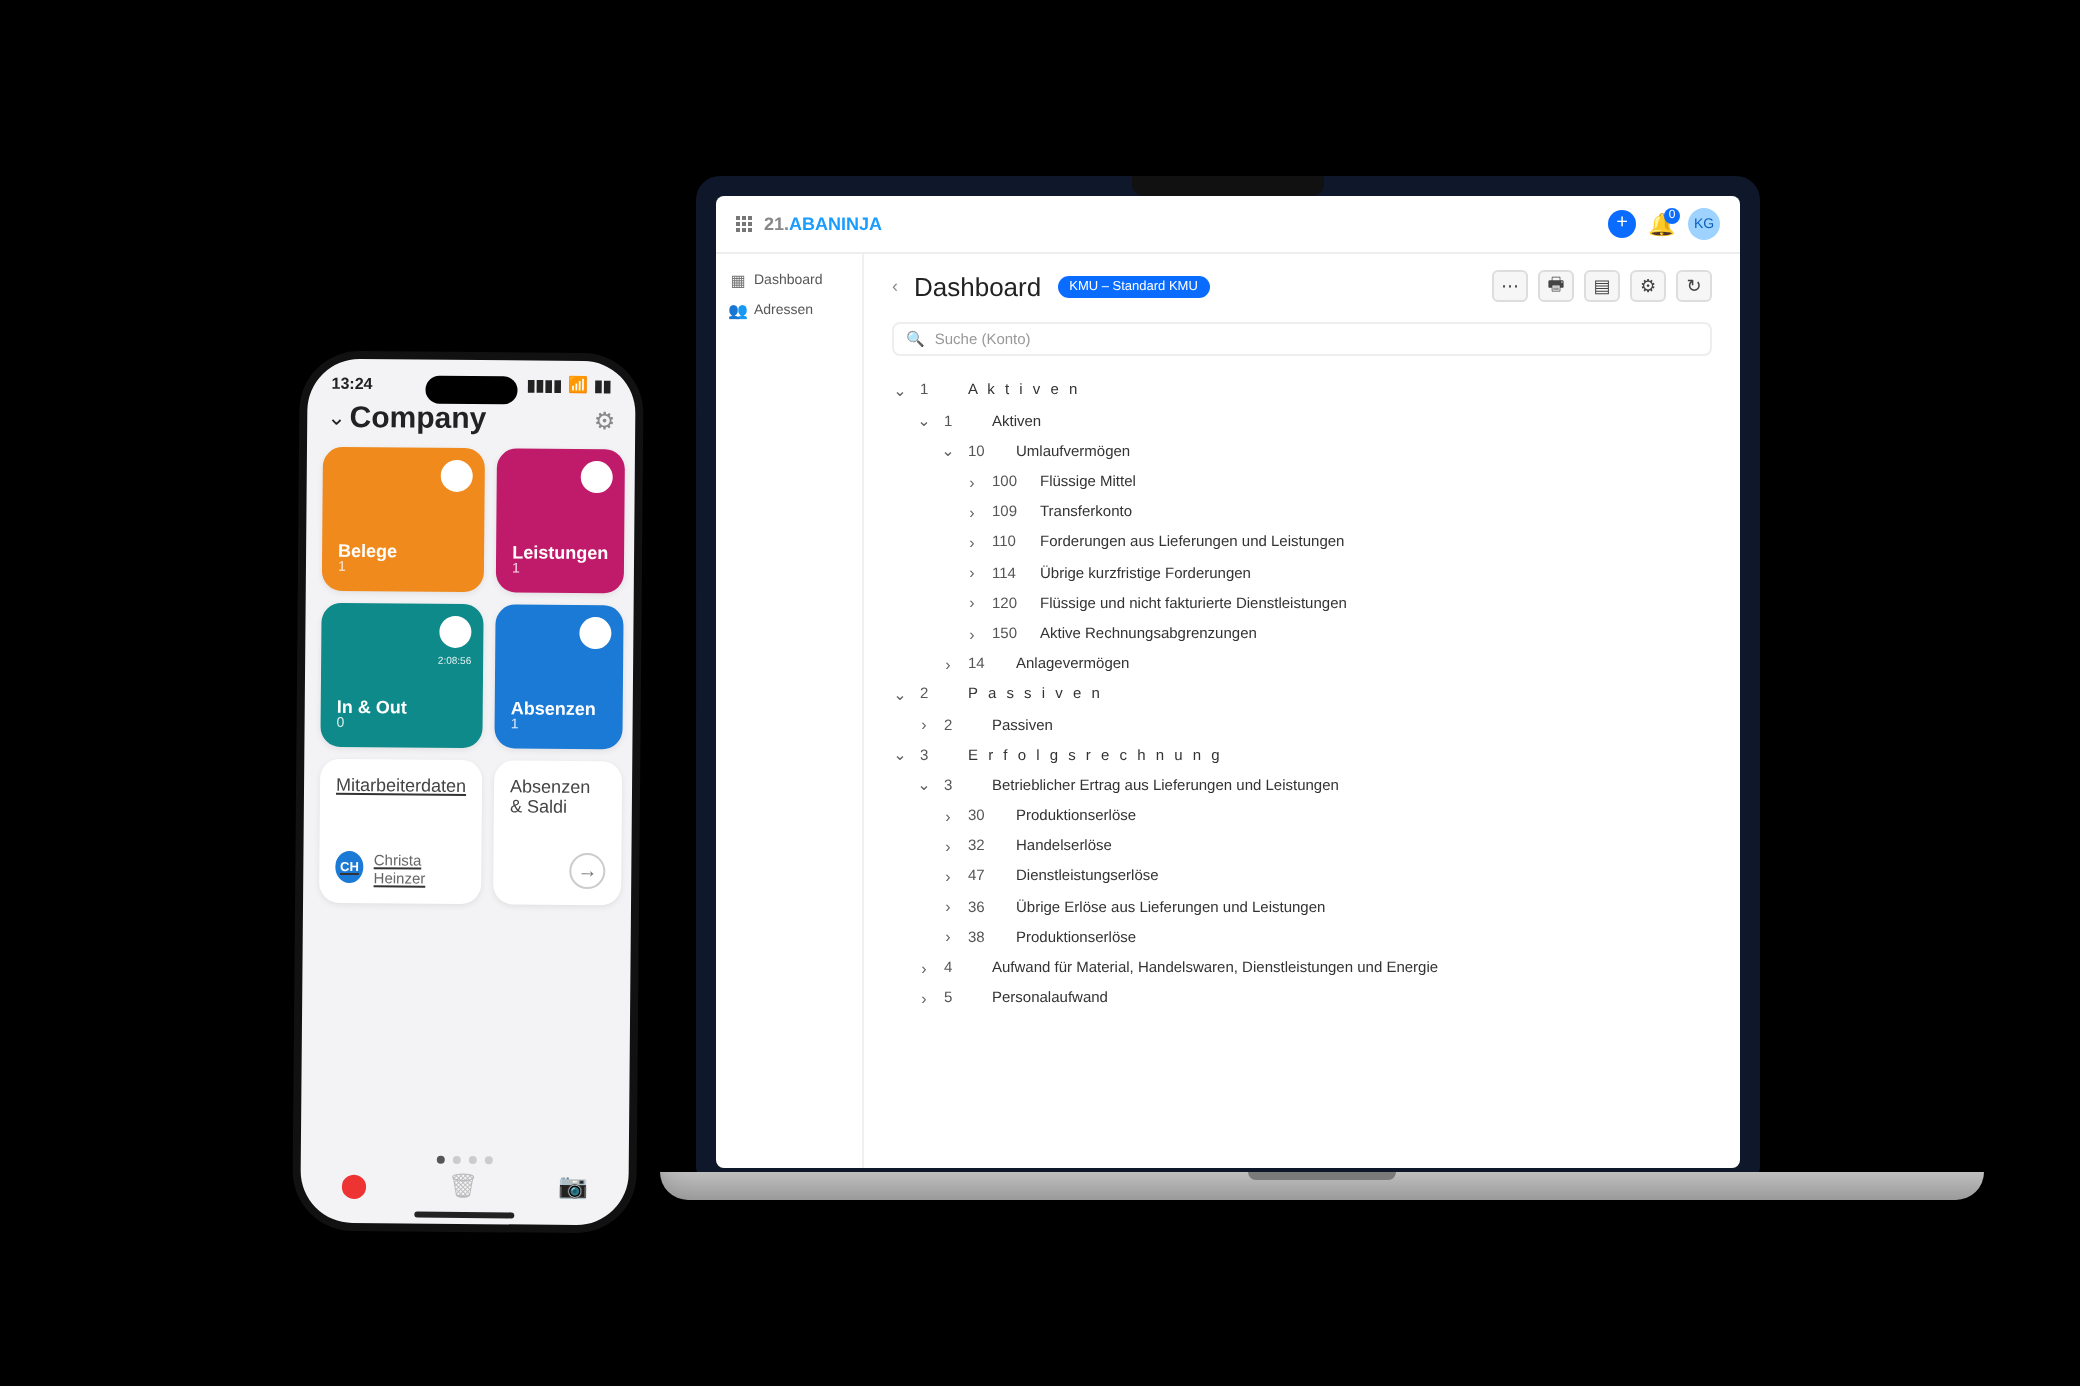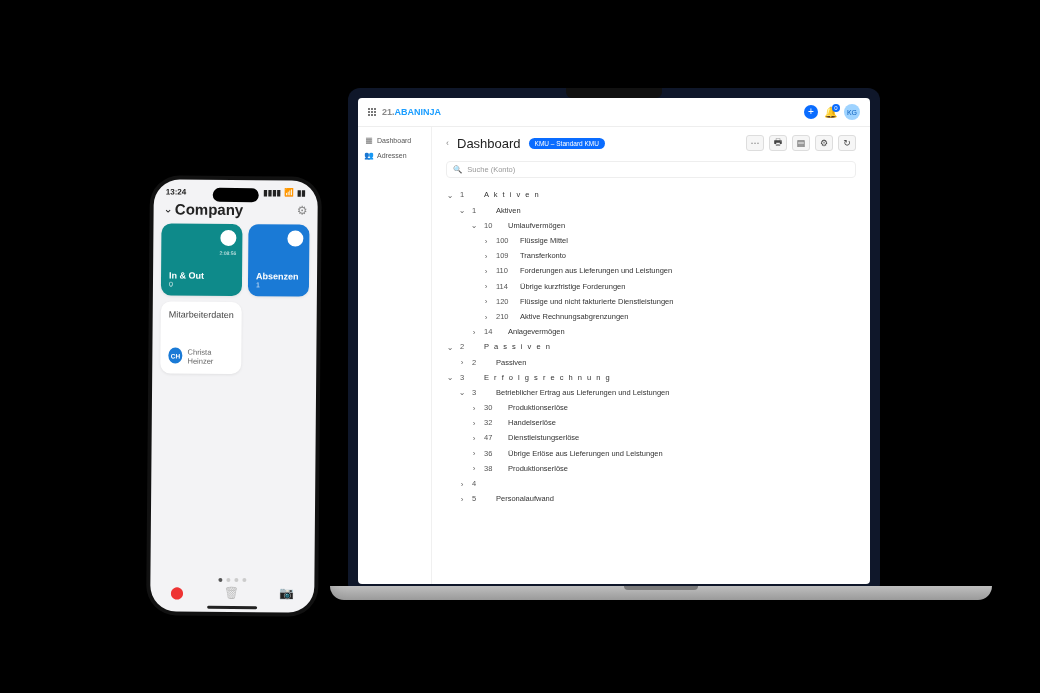--- a/index.html
+++ b/index.html
@@ -389,21 +389,21 @@
                 <span class="num">114</span>
                 <span class="lbl">Übrige kurzfristige Forderungen</span>
               </div>
               <div class="row in3">
                 <span class="car">›</span>
                 <span class="num">120</span>
                 <span class="lbl">Flüssige und nicht fakturierte Dienstleistungen</span>
               </div>
               <div class="row in3">
                 <span class="car">›</span>
-                <span class="num">210</span>
+                <span class="num">150</span>
                 <span class="lbl">Aktive Rechnungsabgrenzungen</span>
               </div>
               <div class="row in2">
                 <span class="car">›</span>
                 <span class="num">14</span>
                 <span class="lbl">Anlagevermögen</span>
               </div>
               <div class="row in0">
                 <span class="car">⌄</span>
                 <span class="num">2</span>
@@ -445,20 +445,21 @@
                 <span class="lbl">Übrige Erlöse aus Lieferungen und Leistungen</span>
               </div>
               <div class="row in2">
                 <span class="car">›</span>
                 <span class="num">38</span>
                 <span class="lbl">Produktionserlöse</span>
               </div>
               <div class="row in1">
                 <span class="car">›</span>
                 <span class="num">4</span>
+                <span class="lbl">Aufwand für Material, Handelswaren, Dienstleistungen und Energie</span>
               </div>
               <div class="row in1">
                 <span class="car">›</span>
                 <span class="num">5</span>
                 <span class="lbl">Personalaufwand</span>
               </div>
             </div>
         </div>
       </div>
 
@@ -483,38 +484,52 @@
 
       <div class="ph-head">
         <div class="ph-title-row">
           <span class="chev">⌄</span>
           <span class="ph-title">Company</span>
         </div>
         <span class="gear">⚙</span>
       </div>
 
       <div class="tile-grid">
+        <div class="tile tile-orange">
+          <div class="corner">+</div>
+          <div class="t-name">Belege</div>
+          <div class="t-count">1</div>
+        </div>
+        <div class="tile tile-magenta">
+          <div class="corner">+</div>
+          <div class="t-name">Leistungen</div>
+          <div class="t-count">1</div>
+        </div>
         <div class="tile tile-teal">
           <div class="corner">◉</div>
           <div class="corner-time">2:08:56</div>
           <div class="t-name">In &amp; Out</div>
           <div class="t-count">0</div>
         </div>
         <div class="tile tile-blue">
           <div class="corner">▶</div>
           <div class="t-name">Absenzen</div>
           <div class="t-count">1</div>
         </div>
 
-        <div class="tile tile-white" style="justify-content:flex-start;">
+        <div class="tile tile-white" style="justify-content:flex-start;text-decoration:underline;">
           <div class="t-name">Mitarbeiterdaten</div>
           <div class="t-sub" style="margin-top:auto;">
             <div class="avatar-ch">CH</div>
             <span>Christa Heinzer</span>
           </div>
+        </div>
+        <div class="tile tile-white" style="justify-content:flex-start;">
+          <div class="t-name">Absenzen &amp; Saldi</div>
+          <div class="corner-outline">→</div>
         </div>
       </div>
 
       <div class="page-dots">
         <div class="dot active"></div>
         <div class="dot"></div>
         <div class="dot"></div>
         <div class="dot"></div>
       </div>
 

